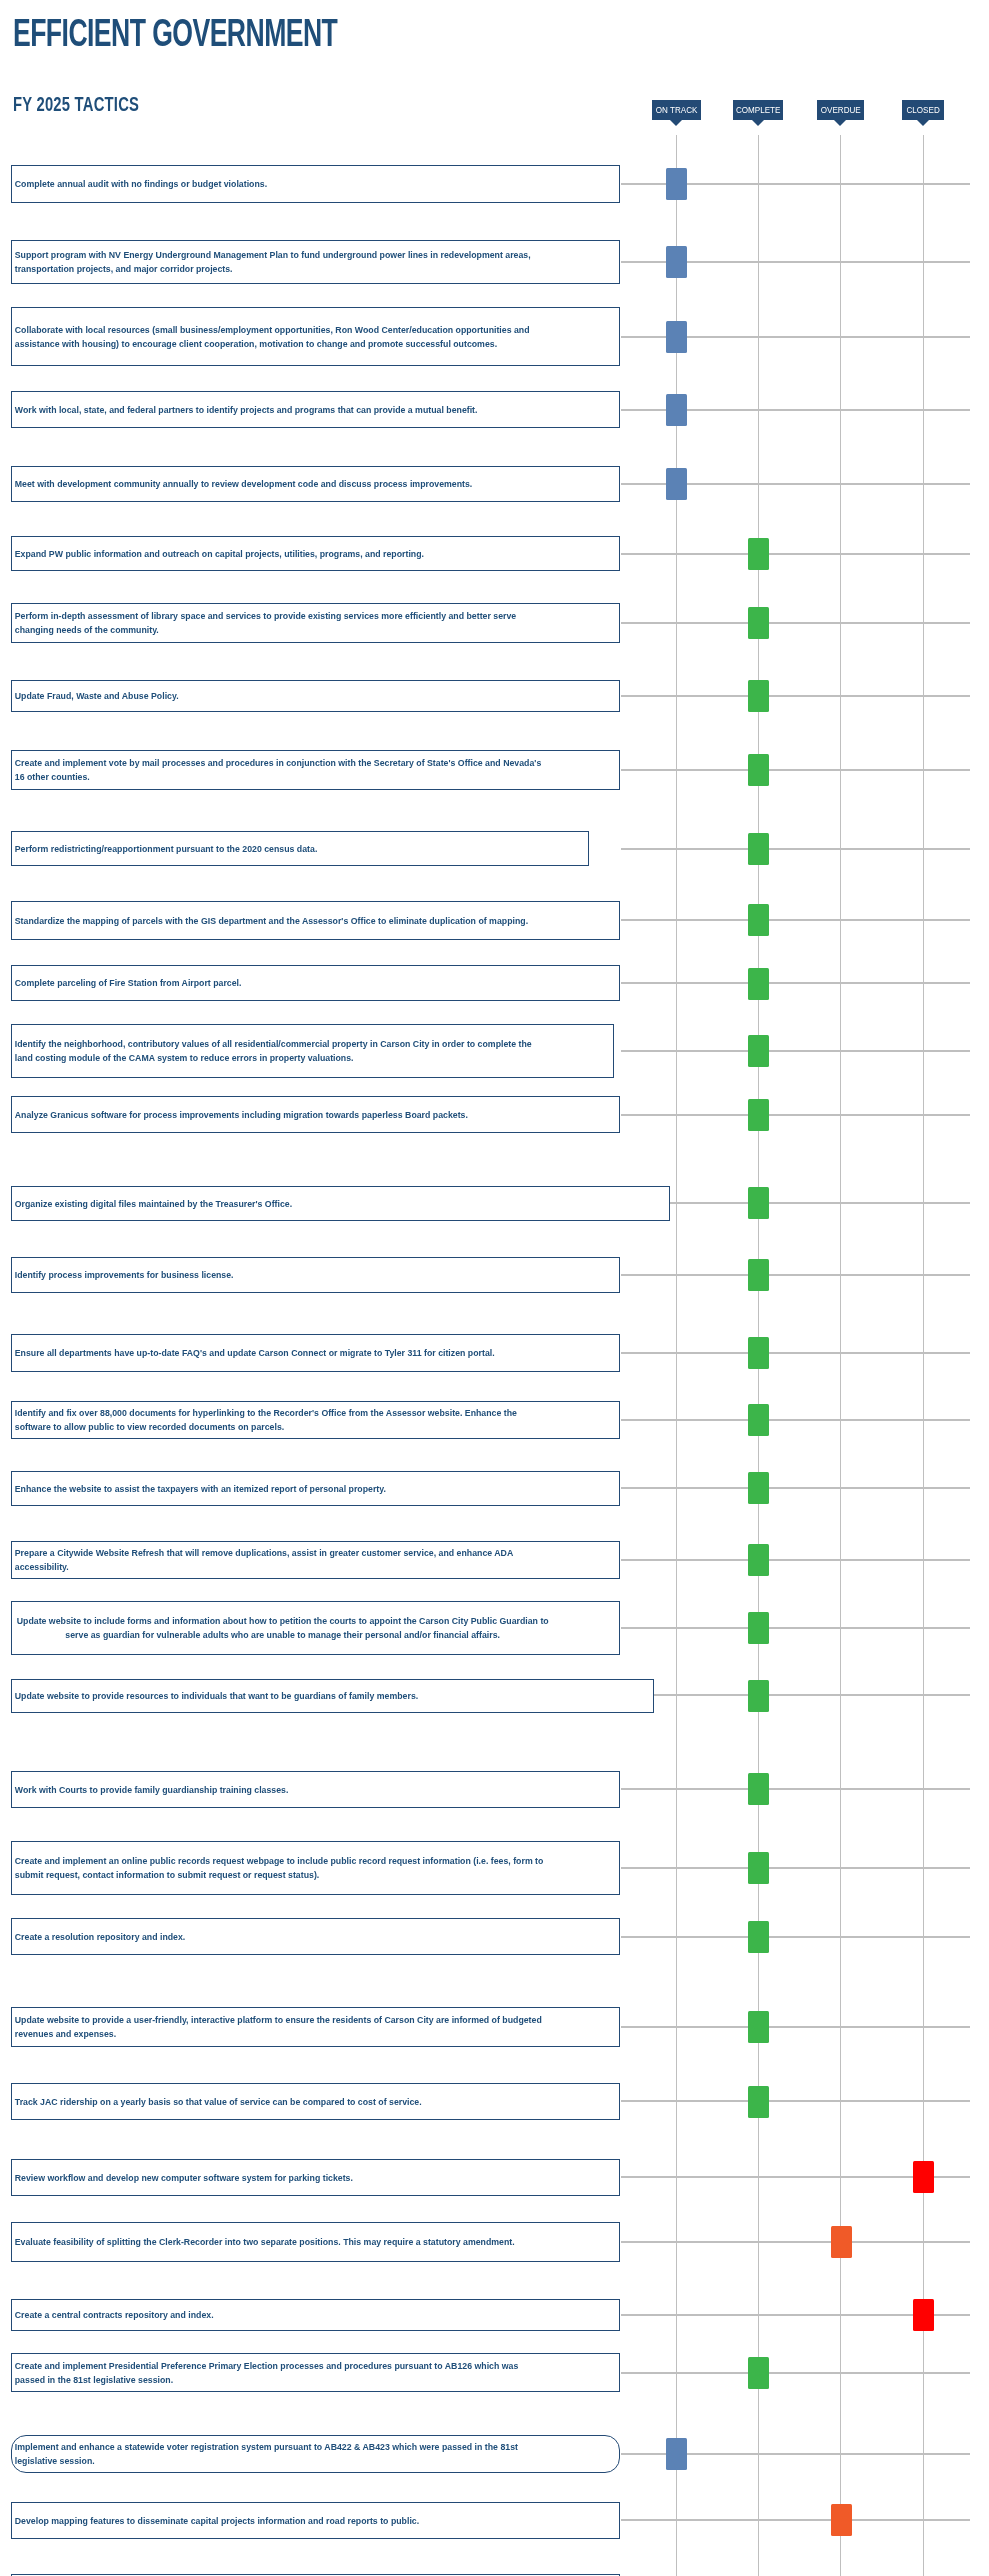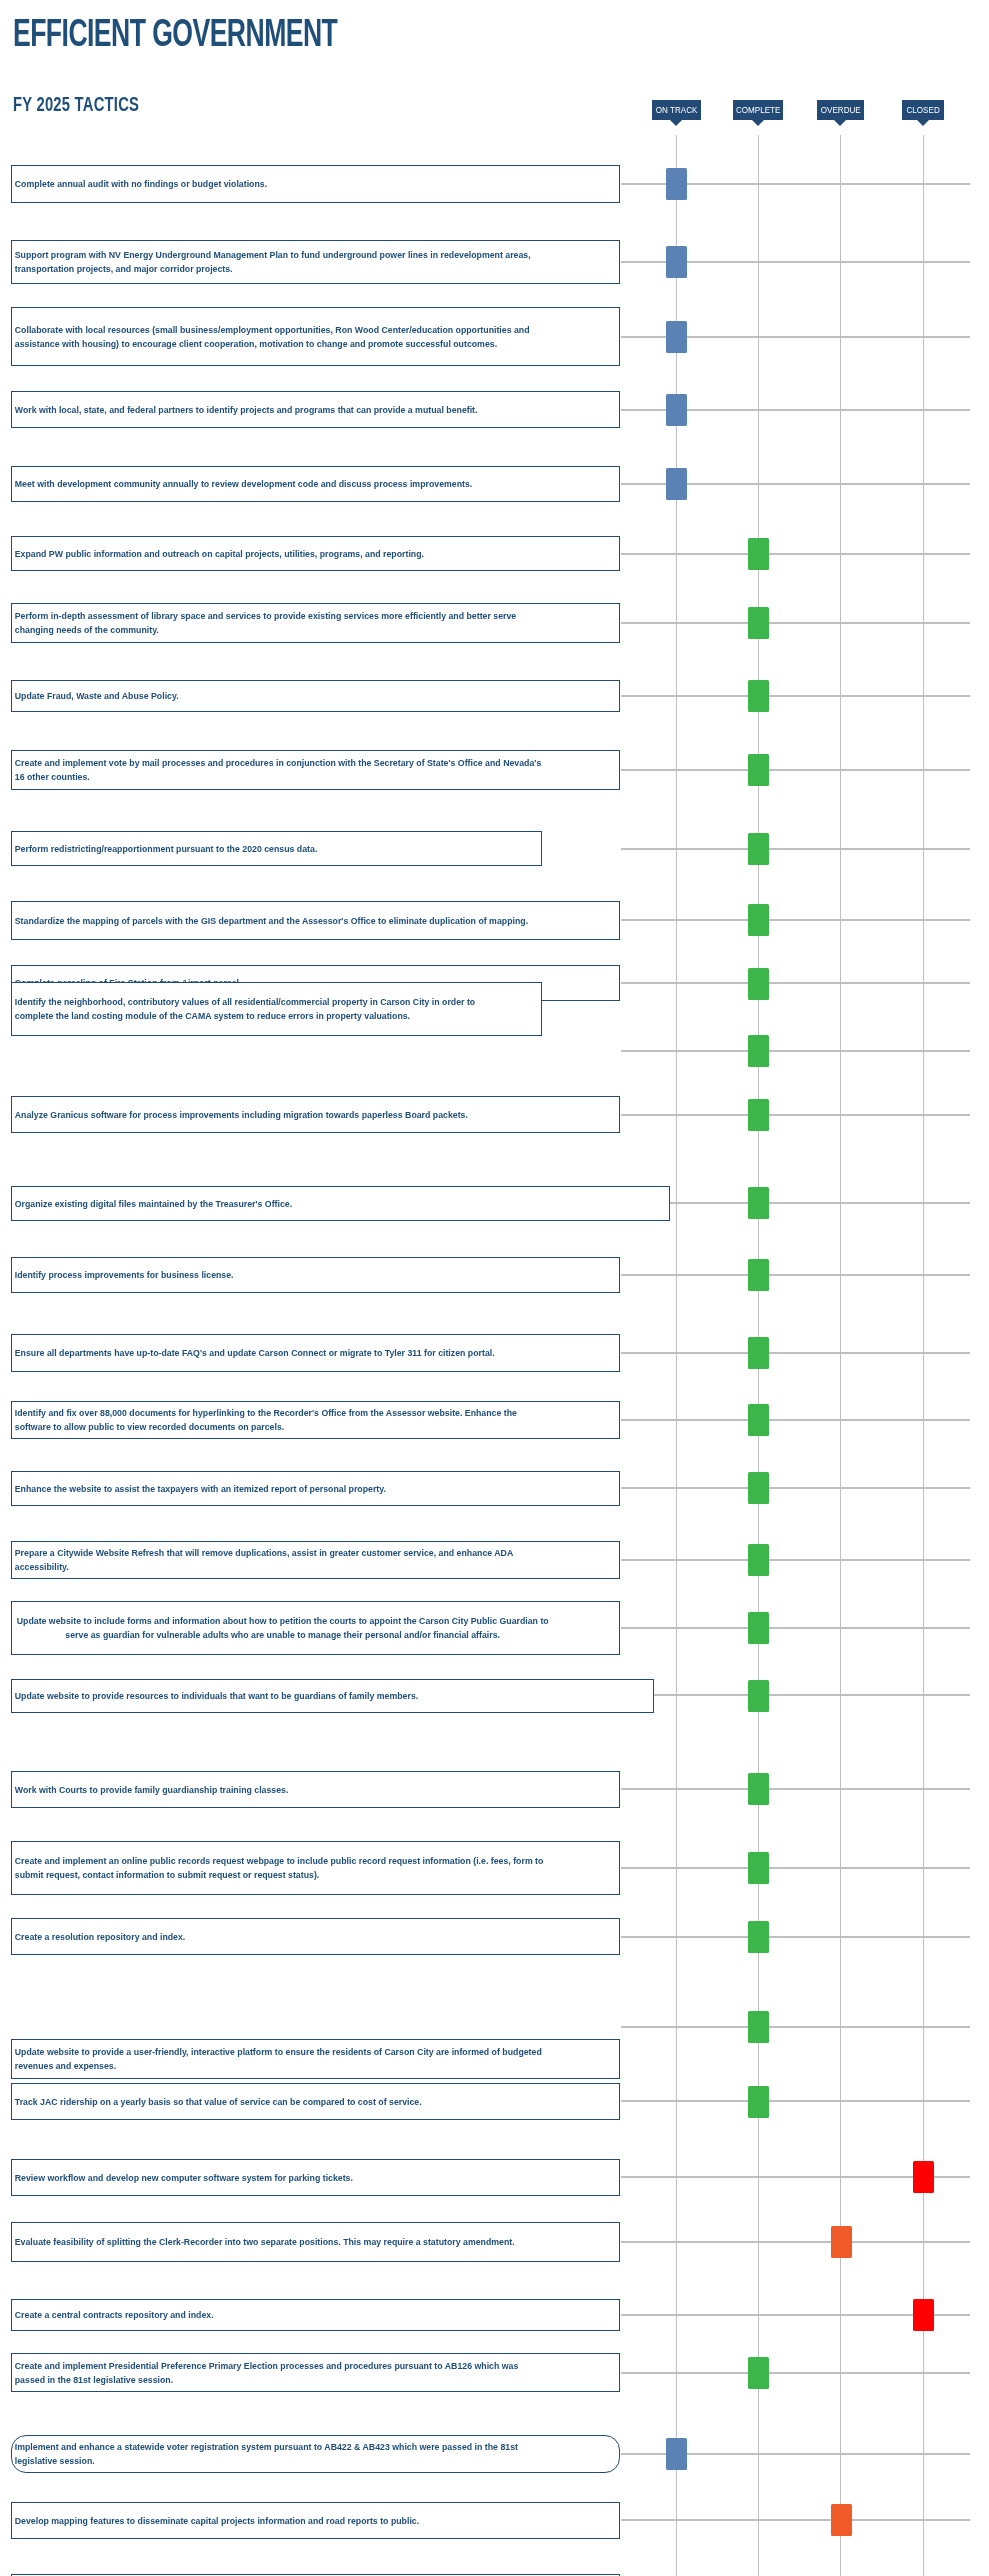--- a/index.html
+++ b/index.html
@@ -175,42 +175,42 @@
     </div>
     <div class="row" style="top: 0px;">
       <div class="connector" style="left: 621px; top: 769px; width: 349px;"></div>
       <div class="task-box" style="top: 750px; width: 609px; height: 40px;">
         <div class="task-text">Create and implement vote by mail processes and procedures in conjunction with the Secretary of State's Office and Nevada's 16 other counties.</div>
       </div>
       <div class="marker" style="left: 748px; top: 754px; width: 20.6px; height: 32px; background: rgb(60, 181, 74);"></div>
     </div>
     <div class="row" style="top: 0px;">
       <div class="connector" style="left: 621px; top: 848px; width: 349px;"></div>
-      <div class="task-box" style="top: 831px; width: 531px; height: 35px;">
+      <div class="task-box" style="top: 831px; width: 578px; height: 35px;">
         <div class="task-text">Perform redistricting/reapportionment pursuant to the 2020 census data.</div>
       </div>
       <div class="marker" style="left: 748px; top: 833px; width: 20.6px; height: 32px; background: rgb(60, 181, 74);"></div>
     </div>
     <div class="row" style="top: 0px;">
       <div class="connector" style="left: 621px; top: 919px; width: 349px;"></div>
       <div class="task-box" style="top: 901px; width: 609px; height: 39px;">
         <div class="task-text">Standardize the mapping of parcels with the GIS department and the Assessor's Office to eliminate duplication of mapping.</div>
       </div>
       <div class="marker" style="left: 748px; top: 904px; width: 20.6px; height: 32px; background: rgb(60, 181, 74);"></div>
     </div>
     <div class="row" style="top: 0px;">
       <div class="connector" style="left: 621px; top: 982px; width: 349px;"></div>
       <div class="task-box" style="top: 965px; width: 609px; height: 36px;">
         <div class="task-text">Complete parceling of Fire Station from Airport parcel.</div>
       </div>
       <div class="marker" style="left: 748px; top: 968px; width: 20.6px; height: 32px; background: rgb(60, 181, 74);"></div>
     </div>
     <div class="row" style="top: 0px;">
       <div class="connector" style="left: 621px; top: 1050px; width: 349px;"></div>
-      <div class="task-box" style="top: 982px; width: 531px; height: 54px;">
+      <div class="task-box" style="top: 1024px; width: 603px; height: 54px;">
         <div class="task-text">Identify the neighborhood, contributory values of all residential/commercial property in Carson City in order to complete the land costing module of the CAMA system to reduce errors in property valuations.</div>
       </div>
       <div class="marker" style="left: 748px; top: 1035px; width: 20.6px; height: 32px; background: rgb(60, 181, 74);"></div>
     </div>
     <div class="row" style="top: 0px;">
       <div class="connector" style="left: 621px; top: 1114px; width: 349px;"></div>
       <div class="task-box" style="top: 1096px; width: 609px; height: 37px;">
         <div class="task-text">Analyze Granicus software for process improvements including migration towards paperless Board packets.</div>
       </div>
       <div class="marker" style="left: 748px; top: 1099px; width: 20.6px; height: 32px; background: rgb(60, 181, 74);"></div>
@@ -287,21 +287,21 @@
     </div>
     <div class="row" style="top: 0px;">
       <div class="connector" style="left: 621px; top: 1936px; width: 349px;"></div>
       <div class="task-box" style="top: 1918px; width: 609px; height: 37px;">
         <div class="task-text">Create a resolution repository and index.</div>
       </div>
       <div class="marker" style="left: 748px; top: 1921px; width: 20.6px; height: 32px; background: rgb(60, 181, 74);"></div>
     </div>
     <div class="row" style="top: 0px;">
       <div class="connector" style="left: 621px; top: 2026px; width: 349px;"></div>
-      <div class="task-box" style="top: 2007px; width: 609px; height: 40px; margin-top: 32px;">
+      <div class="task-box" style="top: 2007px; width: 609px; height: 40px;">
         <div class="task-text">Update website to provide a user-friendly, interactive platform to ensure the residents of Carson City are informed of budgeted revenues and expenses.</div>
       </div>
       <div class="marker" style="left: 748px; top: 2011px; width: 20.6px; height: 32px; background: rgb(60, 181, 74);"></div>
     </div>
     <div class="row" style="top: 0px;">
       <div class="connector" style="left: 621px; top: 2100px; width: 349px;"></div>
       <div class="task-box" style="top: 2083px; width: 609px; height: 37px;">
         <div class="task-text">Track JAC ridership on a yearly basis so that value of service can be compared to cost of service.</div>
       </div>
       <div class="marker" style="left: 748px; top: 2086px; width: 20.6px; height: 32px; background: rgb(60, 181, 74);"></div>

